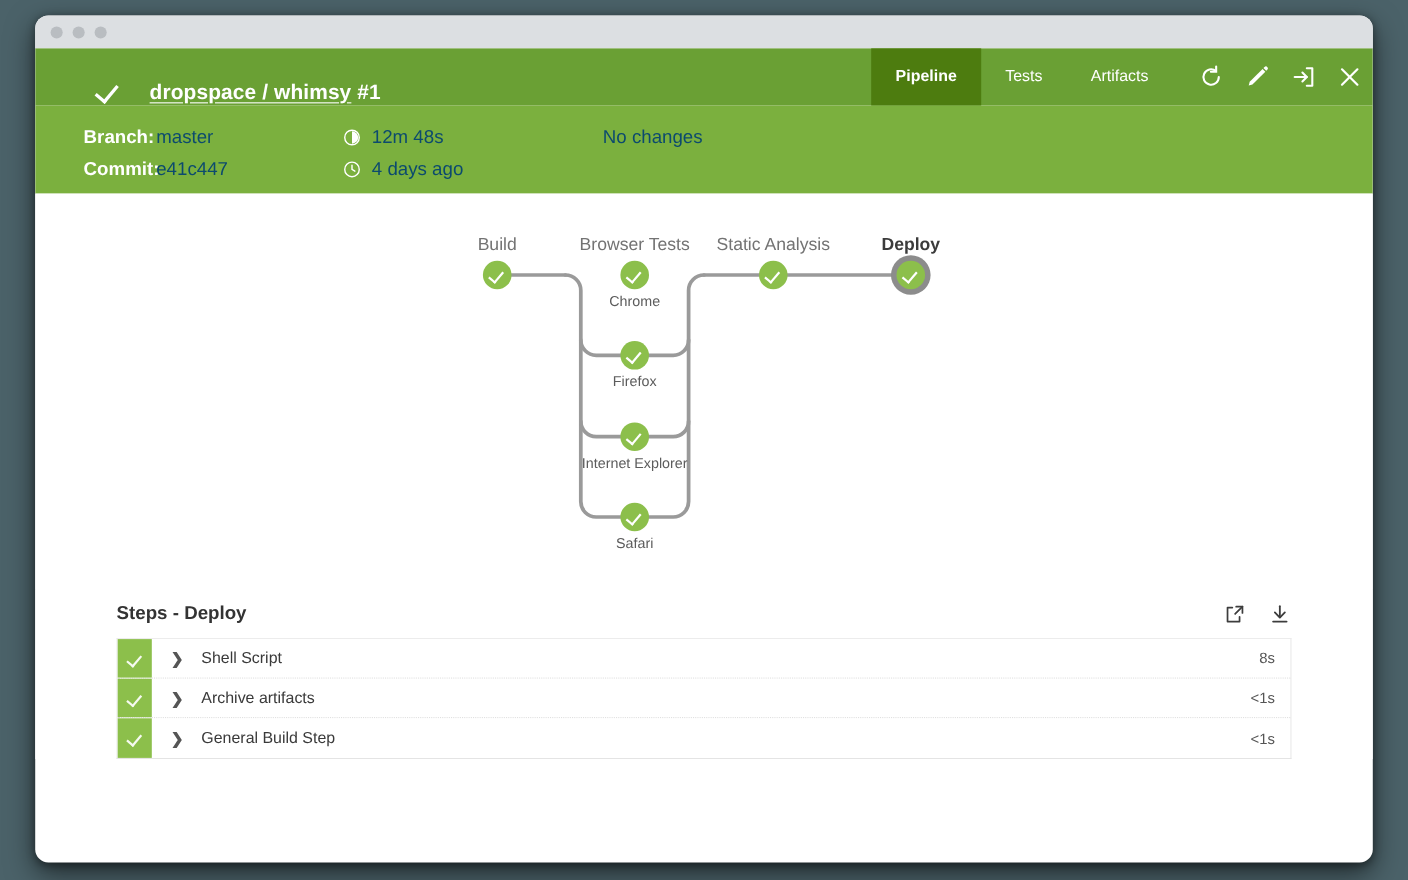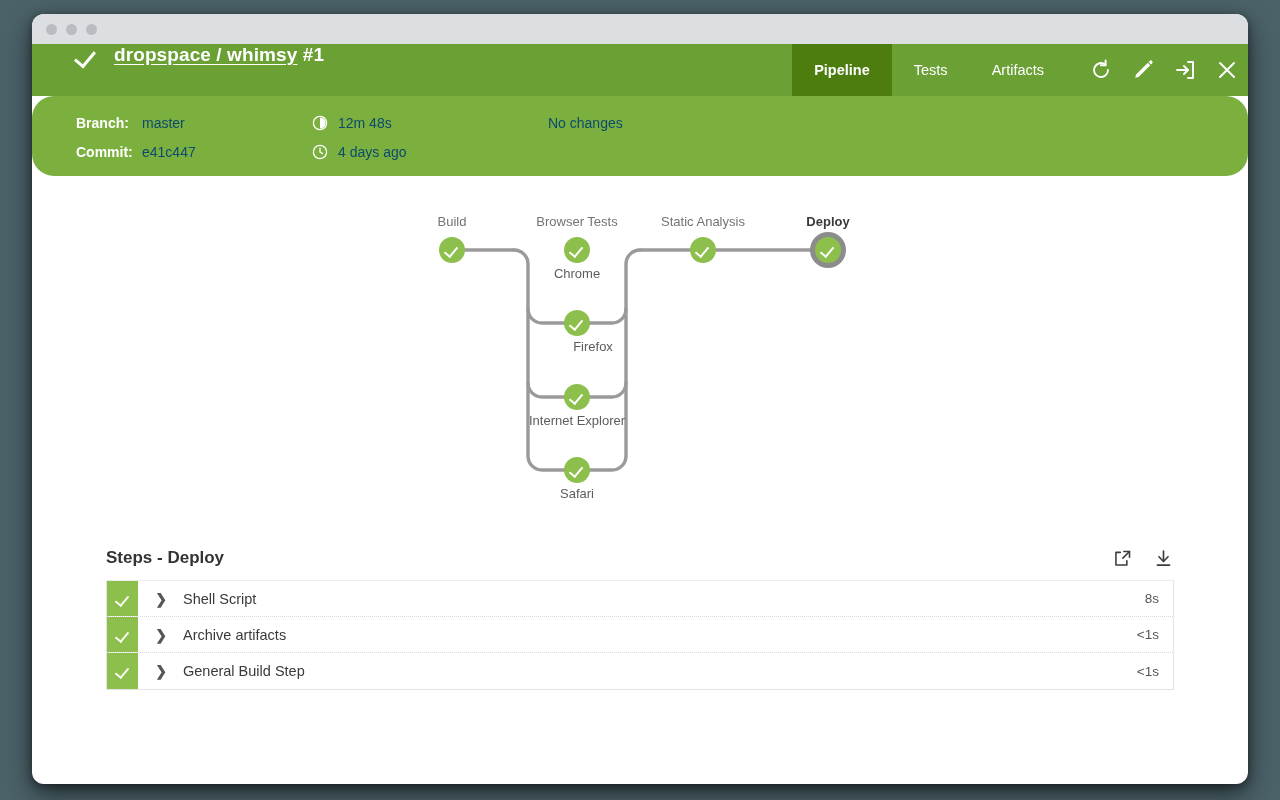--- a/index.html
+++ b/index.html
@@ -31,23 +31,23 @@
   .dot { width: 11px; height: 11px; border-radius: 50%; background: #b9bdc1; }
 
   
   .header {
     height: 52px;
     background: #6aa034;
     display: flex; align-items: stretch;
     position: relative;
   }
   .header-title {
-    display: flex; align-items: flex-start;
-    gap: 12px;
-    padding-left: 44px;
+    display: flex; align-items: flex-end;
+    gap: 22px;
+    padding-left: 56px;
     flex: 0 0 auto;
   }
   .check-big {
     width: 26px; height: 26px;
     position: relative;
     flex: none;
   }
   .check-big::before {
     content: "";
     position: absolute;
@@ -93,42 +93,41 @@
   }
   .icon-btn svg { display: block; }
   .icon-btn.first { margin-left: 14px; }
 
   
   .infobar {
     height: 80px;
     background: #7bb03e;
     position: relative;
     color: #fff;
-    font-size: 14px;
-    border-radius: 22px;
+    font-size: 17px;
   }
   .info-row { position: absolute; display: flex; align-items: center; }
   .r1 { top: 19px; }
   .r2 { top: 48px; }
   .lbl { font-weight: bold; width: 66px; }
   .val { color: #0c4a6e; }
   .c1 { left: 44px; }
   .c2 { left: 280px; gap: 10px; }
   .c3 { left: 516px; }
   .mini-icon { width: 16px; height: 16px; display: block; }
 
   
   .graph-area {
     position: relative;
     height: 360px;
     background: #fff;
   }
   .stage-label {
     position: absolute;
-    font-size: 13px;
+    font-size: 16px;
     color: #737373;
     white-space: nowrap;
     transform: translateX(-50%);
   }
   .stage-label.sel { color: #3b3b3b; font-weight: bold; }
   .node-label {
     position: absolute;
     font-size: 13px;
     color: #5c5c5c;
     white-space: nowrap;
@@ -311,21 +310,21 @@
           <div class="stage-label" style="left: 420px; top: 38px;">Build</div>
           <div class="stage-label" style="left: 545px; top: 38px;">Browser Tests</div>
           <div class="stage-label" style="left: 671px; top: 38px;">Static Analysis</div>
           <div class="stage-label sel" style="left: 796px; top: 38px;">Deploy</div>
         </div>
       <div id="graph-nodes">
           <div class="node" style="left: 420px; top: 74px; background: rgb(140, 191, 75);"></div>
           <div class="node" style="left: 545px; top: 74px; background: rgb(140, 191, 75);"></div>
           <div class="node-label" style="left: 545px; top: 90px;">Chrome</div>
           <div class="node" style="left: 545px; top: 147px; background: rgb(140, 191, 75);"></div>
-          <div class="node-label" style="left: 545px; top: 163px; margin-left: 16px;">Firefox</div>
+          <div class="node-label" style="left: 545px; top: 163px;">Firefox</div>
           <div class="node" style="left: 545px; top: 221px; background: rgb(140, 191, 75);"></div>
           <div class="node-label" style="left: 545px; top: 237px;">Internet Explorer</div>
           <div class="node" style="left: 545px; top: 294px; background: rgb(140, 191, 75);"></div>
           <div class="node-label" style="left: 545px; top: 310px;">Safari</div>
           <div class="node" style="left: 671px; top: 74px; background: rgb(140, 191, 75);"></div>
           <div class="node selected" style="left: 796px; top: 74px; background: rgb(140, 191, 75);"></div>
         </div>
     </div>
 
     <div class="steps-wrap">

